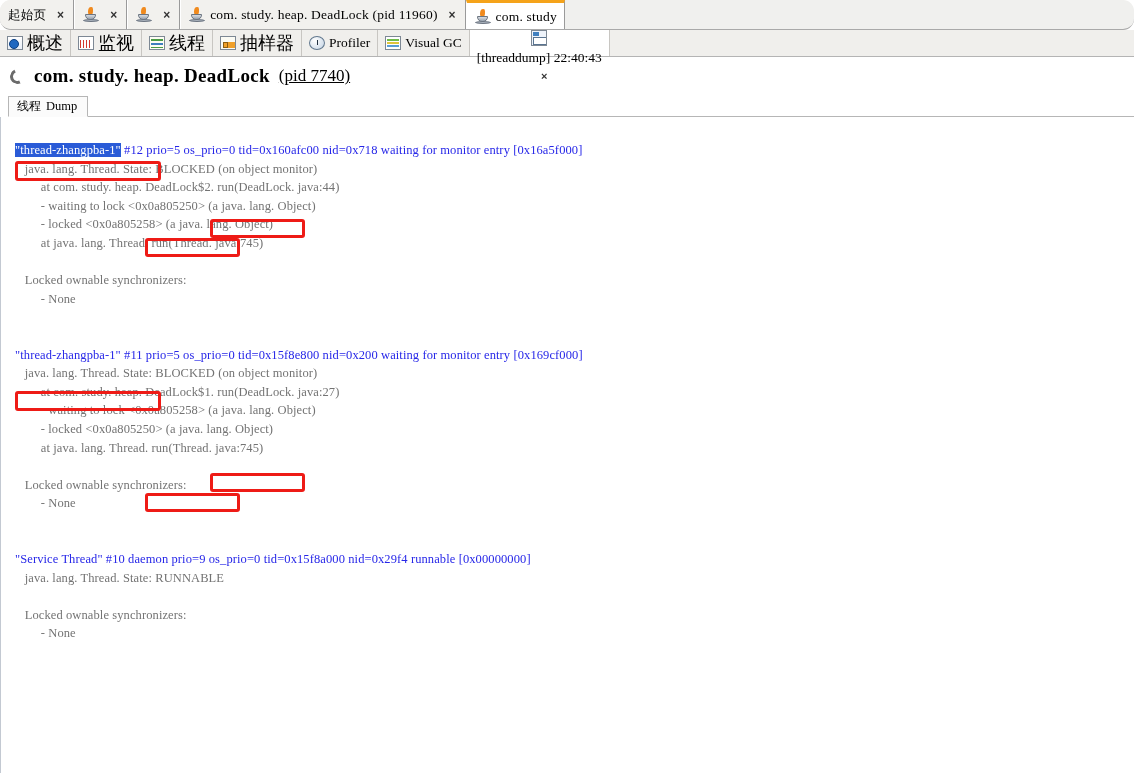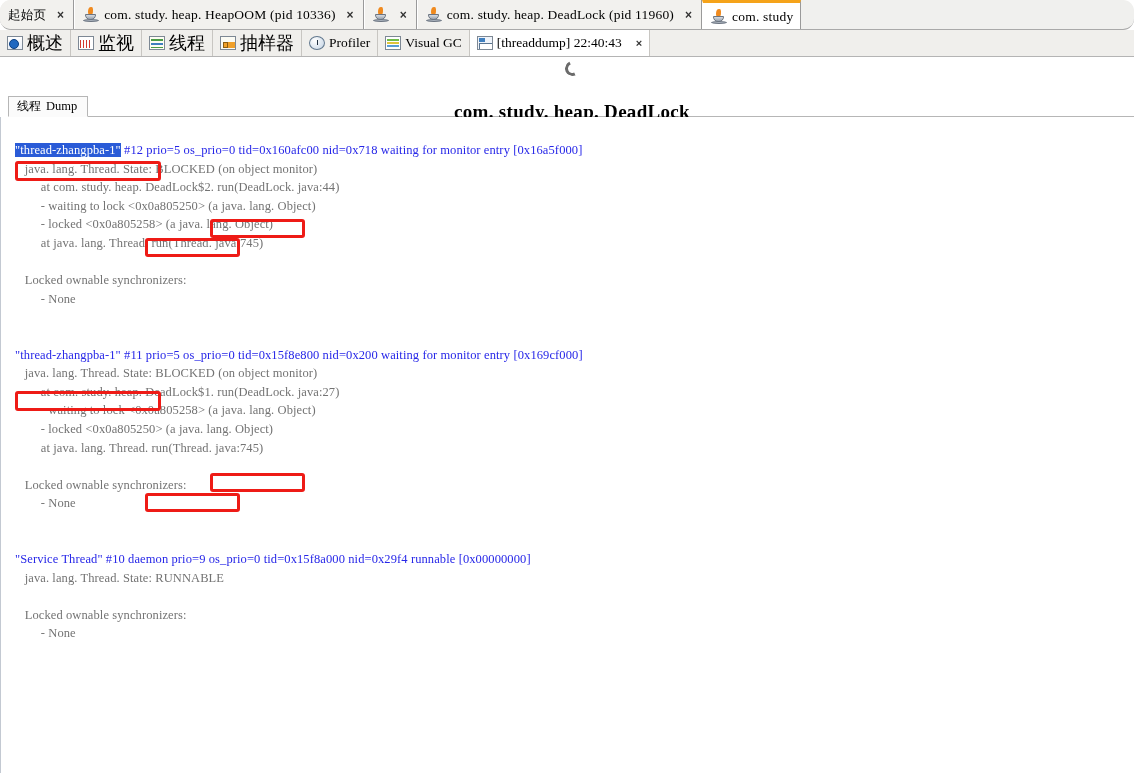--- a/index.html
+++ b/index.html
@@ -90,21 +90,21 @@
     display: flex;
     align-items: stretch;
     white-space: nowrap;
   }
   .tbtn {
     display: flex; align-items: center; gap: 4px;
     padding: 0 7px;
     border-right: 1px solid #c8c6c2;
     cursor: default;
   }
-  .tbtn.active { background: #ffffff; }
+  .tbtn.active { background: #ffffff; flex-direction: column; }
   .tbtn-label {
     font-size: 18px;
     color: #000;
     font-family: Liberation Mono, monospace;
   }
   .tbtn-label.mono {
     font-family: "Liberation Serif", serif;
     font-size: 13.5px;
   }
   .tbtn-close {
@@ -159,24 +159,23 @@
   .ticon.i-threaddump::after {
     content:""; position:absolute; left:1px; top:6px; width:12px; height:6px;
     background:#ffffff; border:1px solid #5a7490;
   }
 
   
   .pagetitle {
     height: 34px;
     display: flex;
     align-items: center;
-    gap: 25px;
+    gap: 9px;
     padding: 4px 0 0 10px;
     background: #ffffff;
-    flex-direction: column;
   }
   .pagetitle .spinner {
     width: 15px; height: 15px; border-radius: 50%;
     border: 3px solid #6b6b6b;
     border-top-color: #ffffff;
     border-right-color: #ffffff;
     transform: rotate(20deg);
     flex: 0 0 15px;
   }
   .pagetitle .t-main {
@@ -261,21 +260,20 @@
     <div class="tab">
       <span class="tab-label cjk">起始页</span>
       <span class="tab-close">×</span>
     </div>
     <div class="tab">
       <span class="javaicon">
         <span class="steam"></span>
         <span class="cup"></span>
         <span class="saucer"></span>
       </span>
-      <span class="tab-label">com. study. heap. HeapOOM (pid 10336)</span>
       <span class="tab-close">×</span>
     </div>
     <div class="tab">
       <span class="javaicon">
         <span class="steam"></span>
         <span class="cup"></span>
         <span class="saucer"></span>
       </span>
       <span class="tab-close">×</span>
     </div>

